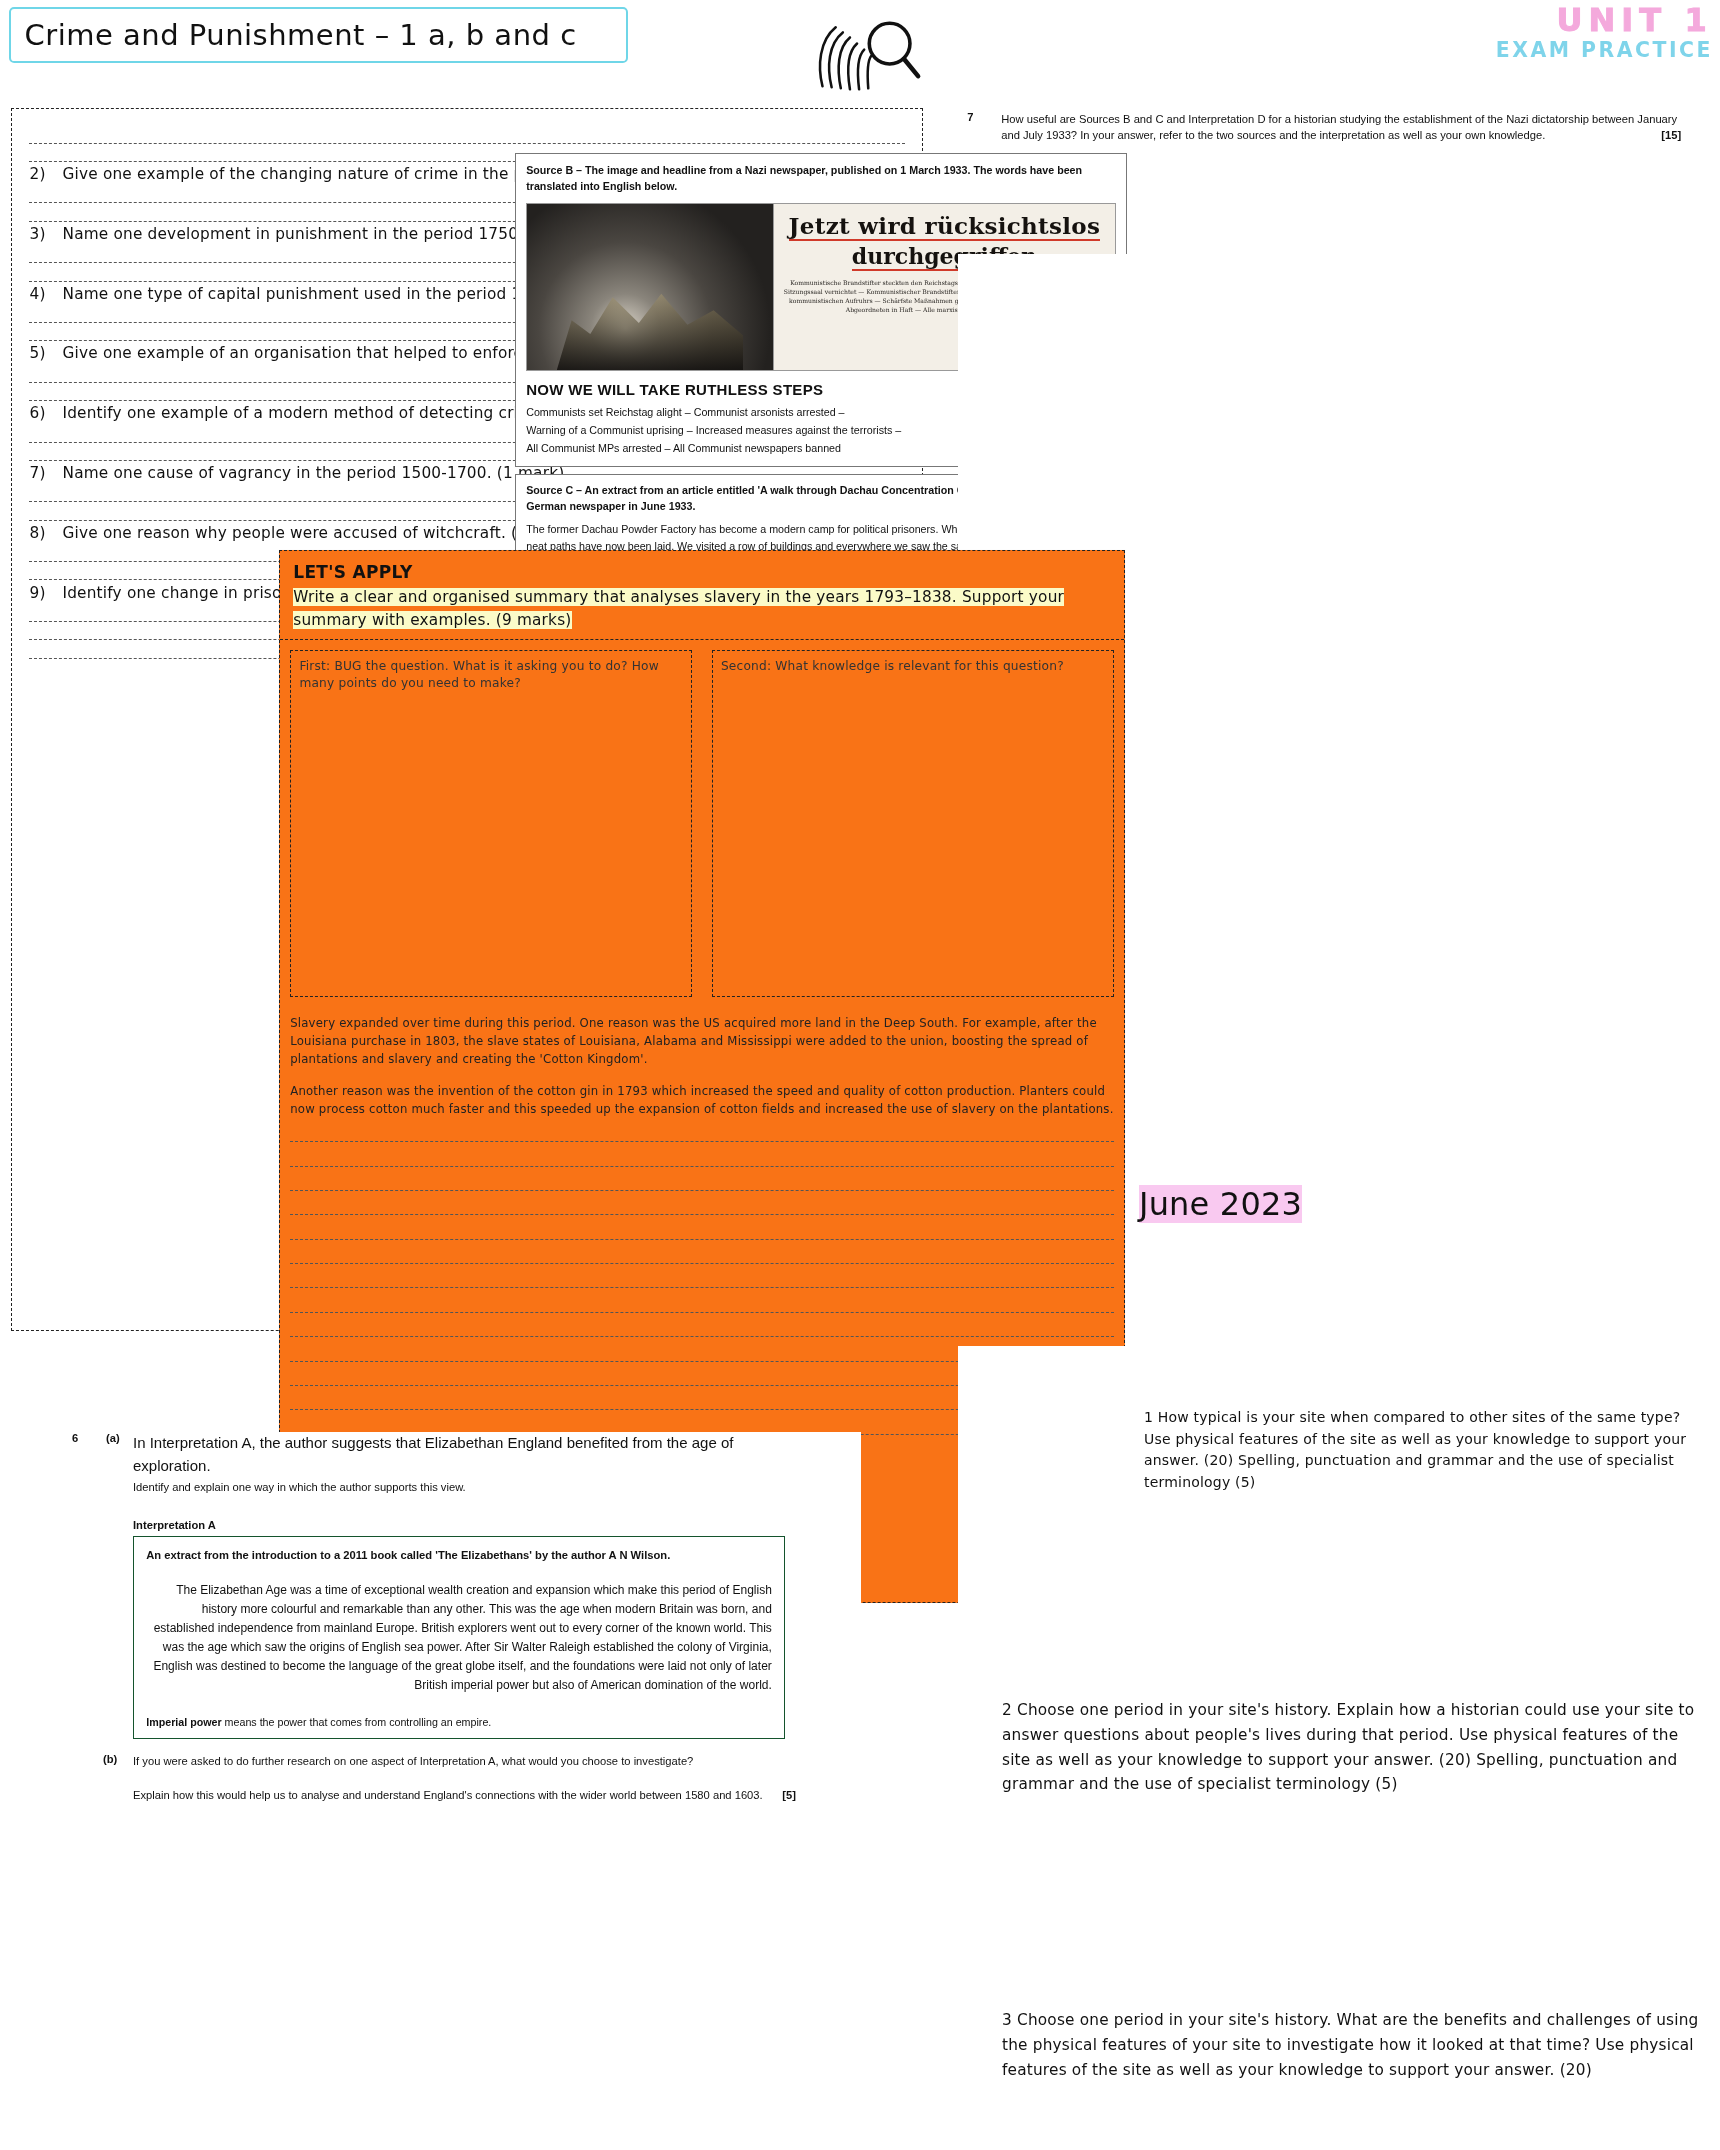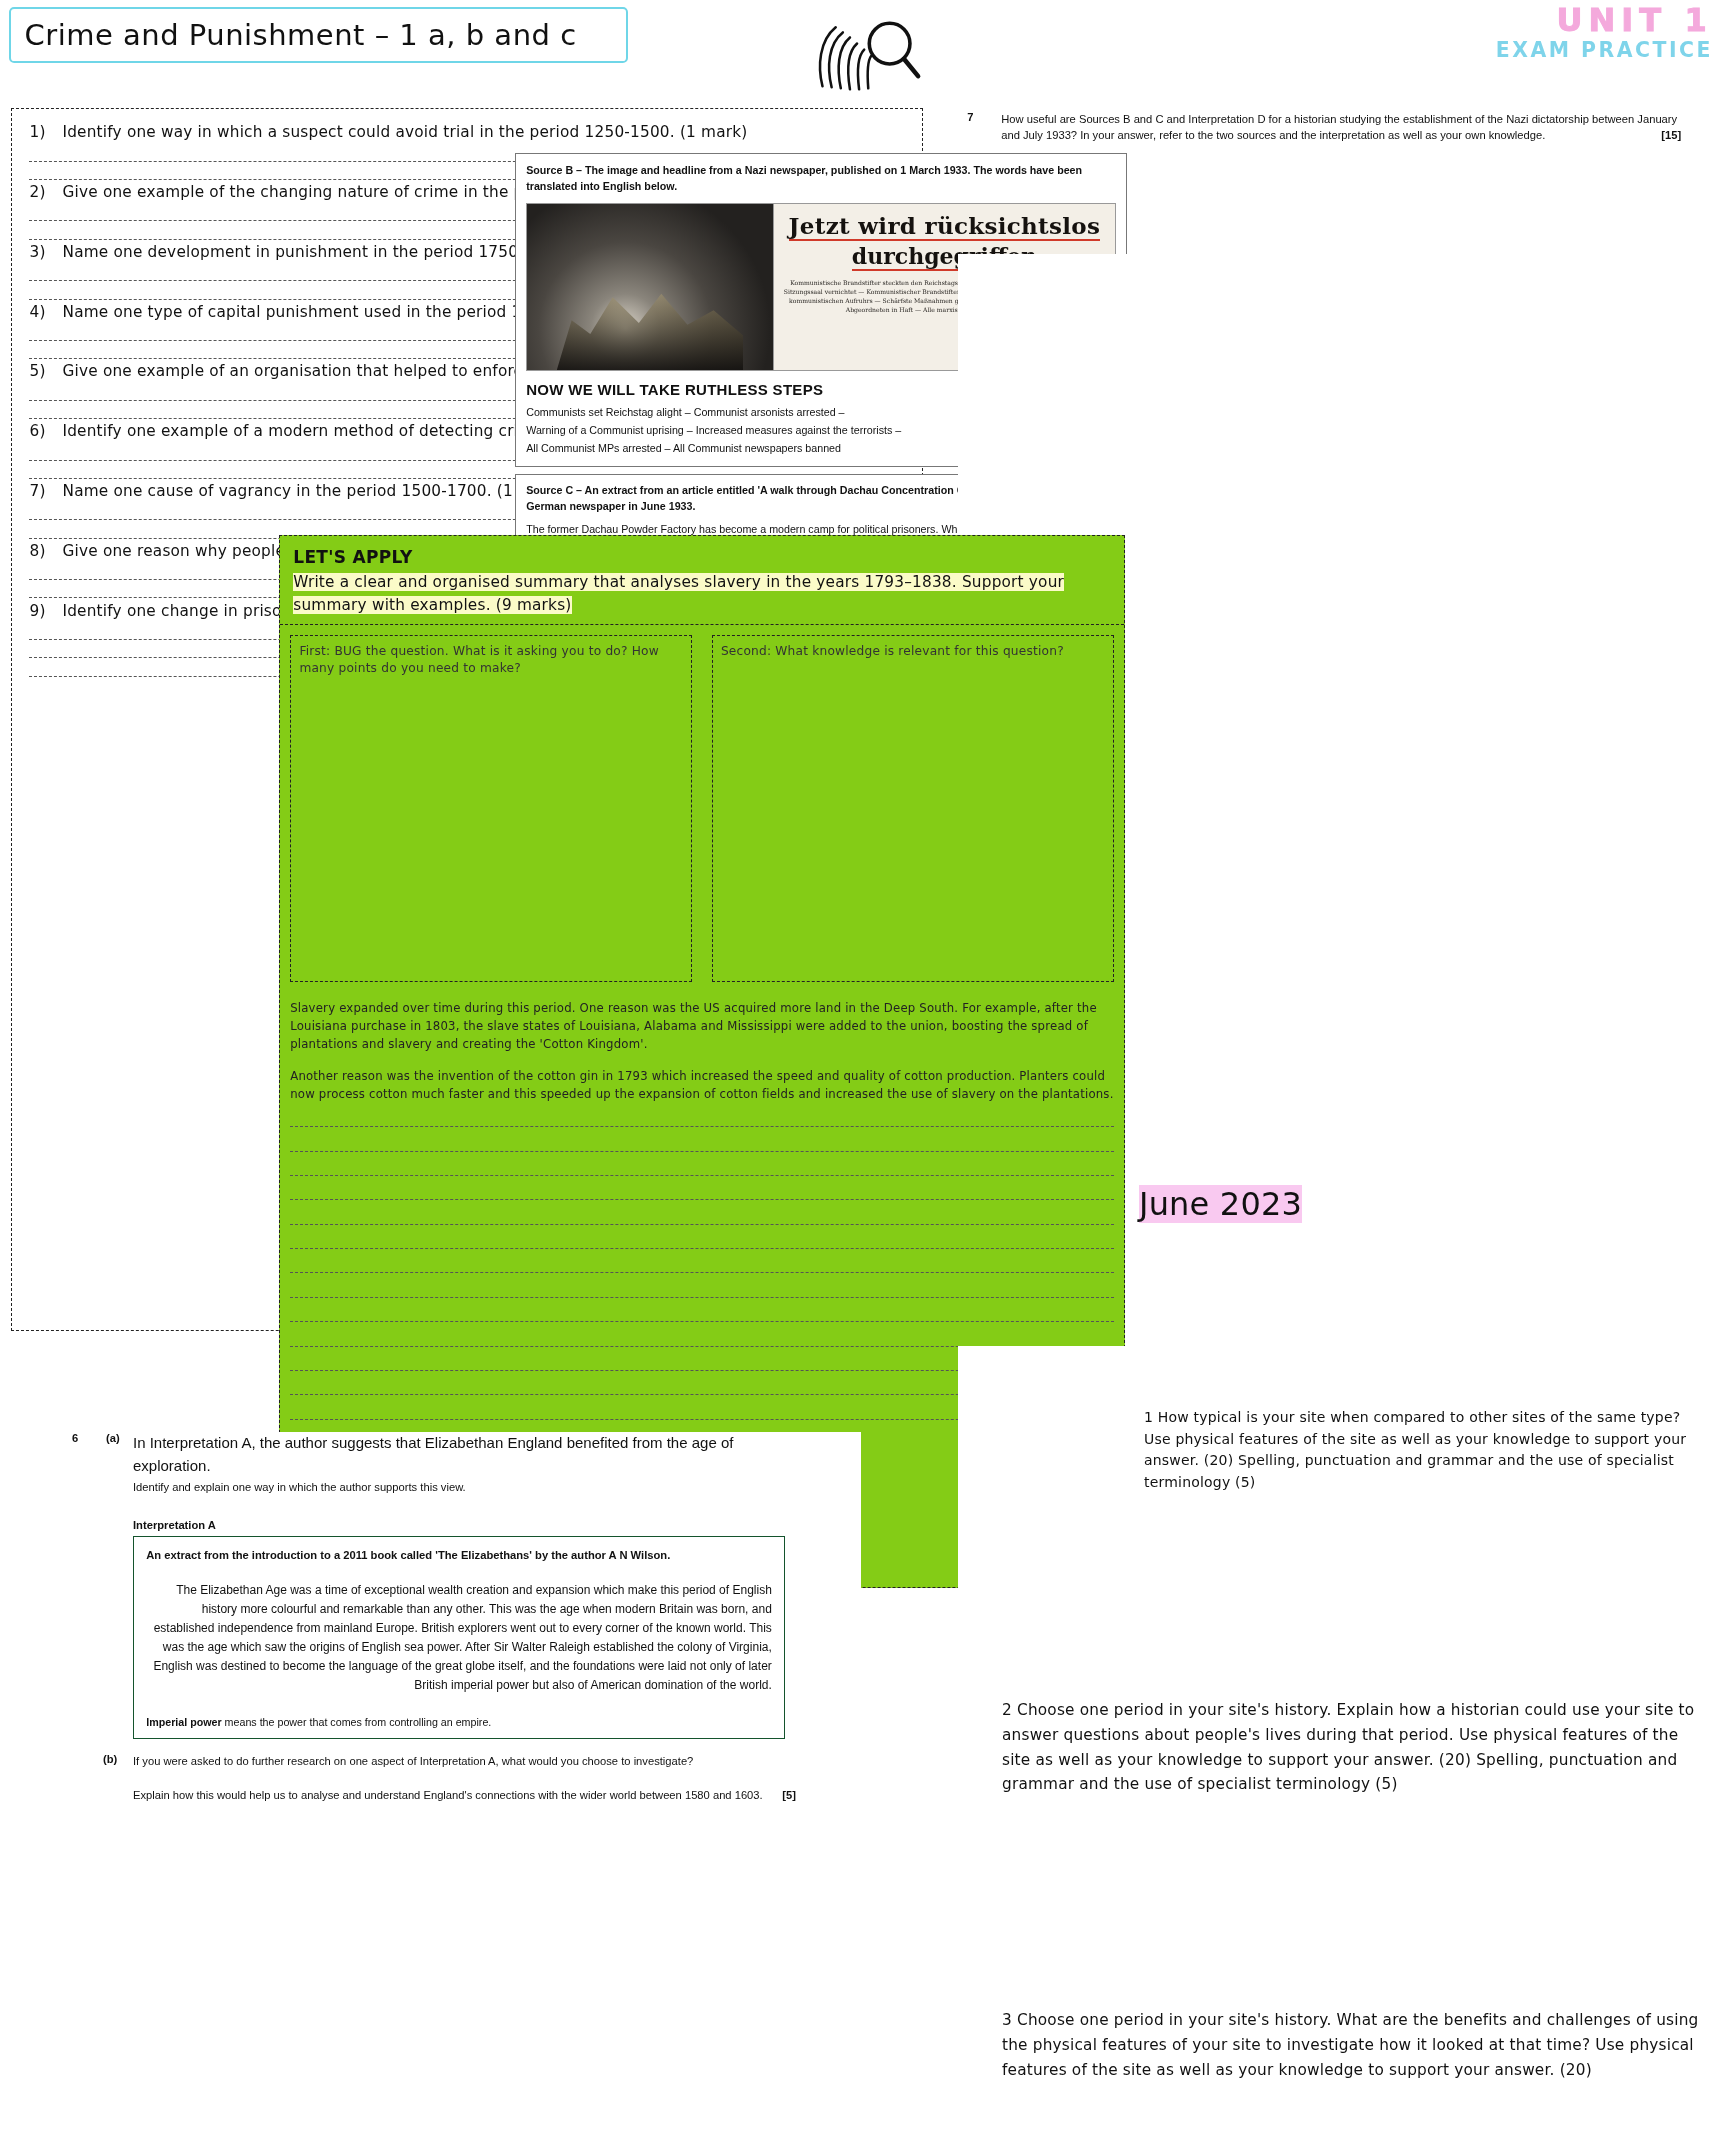--- a/index.html
+++ b/index.html
@@ -57,22 +57,22 @@
     font-size: 15.3px; color:#111; white-space: nowrap;
   }
   .q-num { display:inline-block; width: 33px; }
   .rule {
     border-top: 1px dashed #555; margin: 17.3px 0 0 0; height:0;
   }
   .rule.sp { margin-top: 19.4px; }
 
   
   #lets-apply {
-    left: 279px; top: 535px; width: 846px; height: 1053px;
-    background:#84cc16; border: 1.5px dashed #222;
+    left: 279px; top: 550px; width: 846px; height: 1053px;
+    background:#f97316; border: 1.5px dashed #222;
     padding: 8.2px 10.2px;
     box-shadow: 0 0 0 0.5px rgba(0,0,0,0.02);
   }
   #la-head {
     font-family:"DejaVu Sans", sans-serif;
     font-size: 17px; color:#111; font-weight: bold; letter-spacing:0.3px;
     margin: 3.1px 0 4.1px 3.1px;
   }
   #la-instr {
     background:#fbfbc8; display:inline; font-size: 15.3px;
@@ -235,21 +235,20 @@
 </div>
 
 <div id="unit-head" class="abs">
   <div class="u1">UNIT 1</div>
   <div class="u2">EXAM PRACTICE</div>
 </div>
 
 <div id="worksheet" class="abs">
   <div id="worksheet-questions">
       <div class="q-row">
-        <div class="q-text hand"><span class="q-num">1)</span><span>Identify one way in which a suspect could avoid trial in the period 1250-1500. (1 mark)</span></div>
         <div class="rule sp"></div>
         <div class="rule"></div>
       </div>
       <div class="q-row">
         <div class="q-text hand"><span class="q-num">2)</span><span>Give one example of the changing nature of crime in the period 1500-1750. (1 mark)</span></div>
         <div class="rule sp"></div>
         <div class="rule"></div>
       </div>
       <div class="q-row">
         <div class="q-text hand"><span class="q-num">3)</span><span>Name one development in punishment in the period 1750-1900. (1 mark)</span></div>

